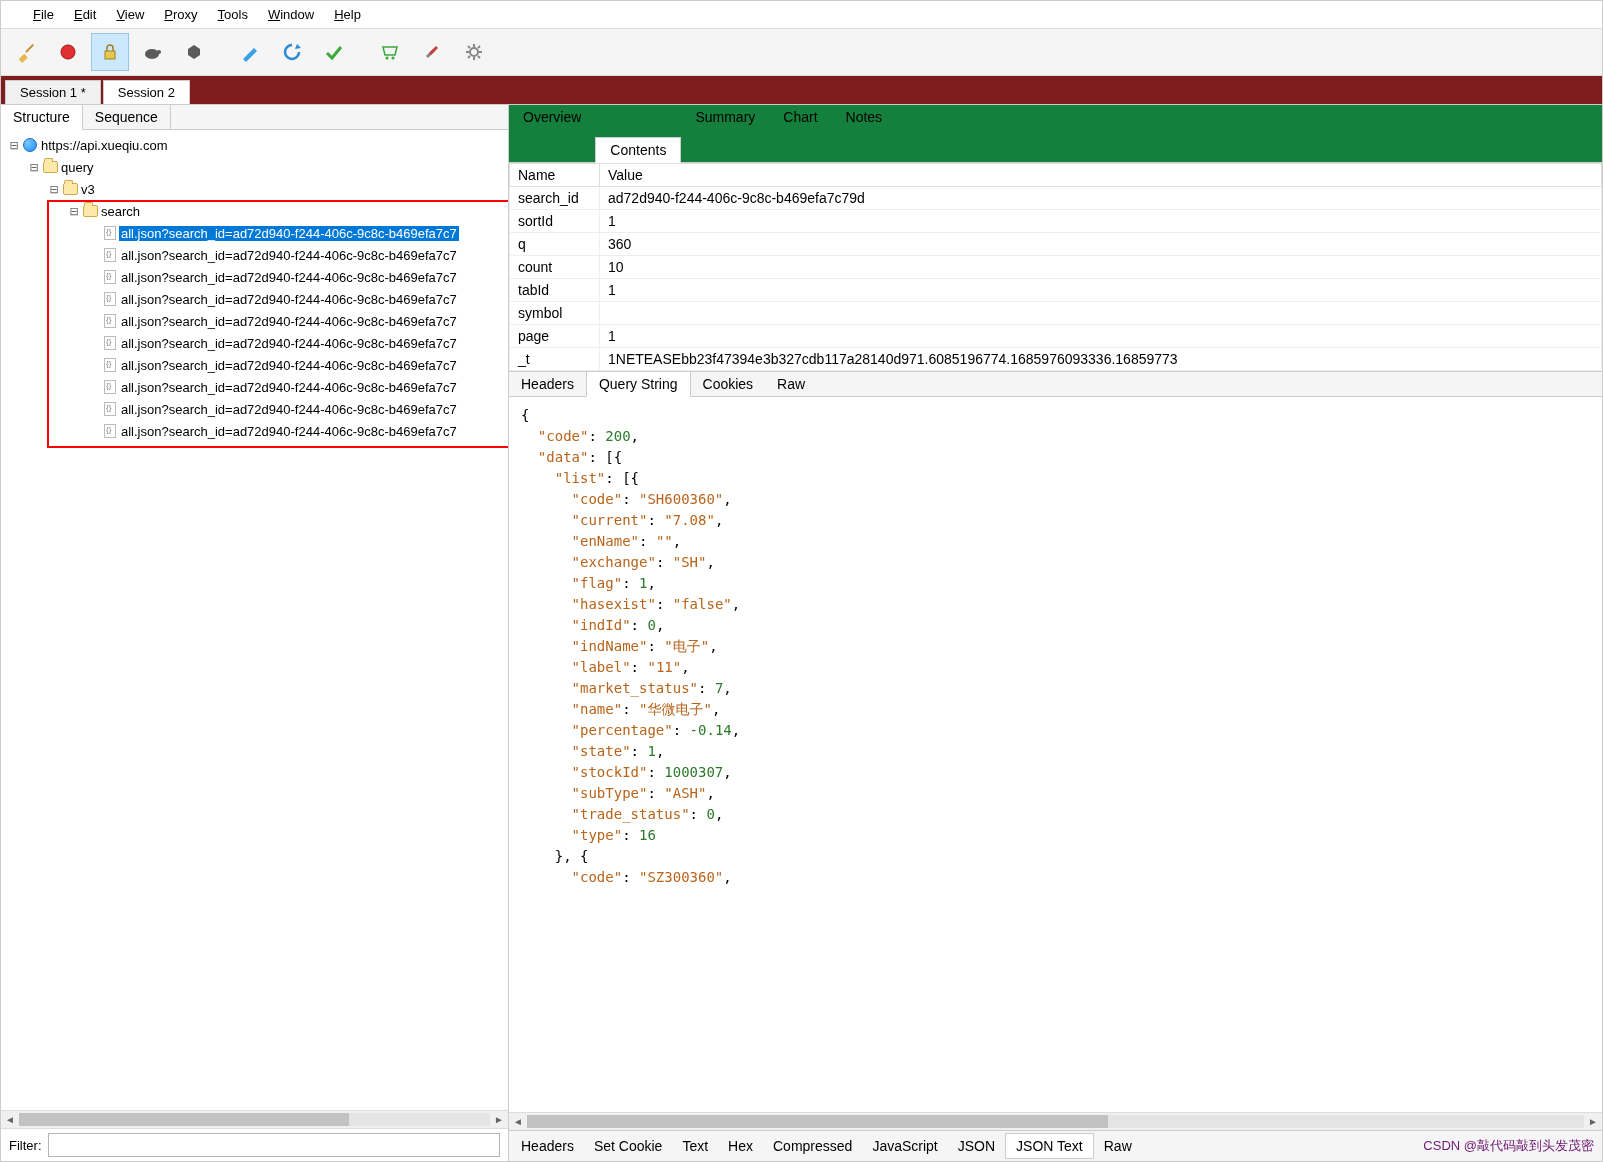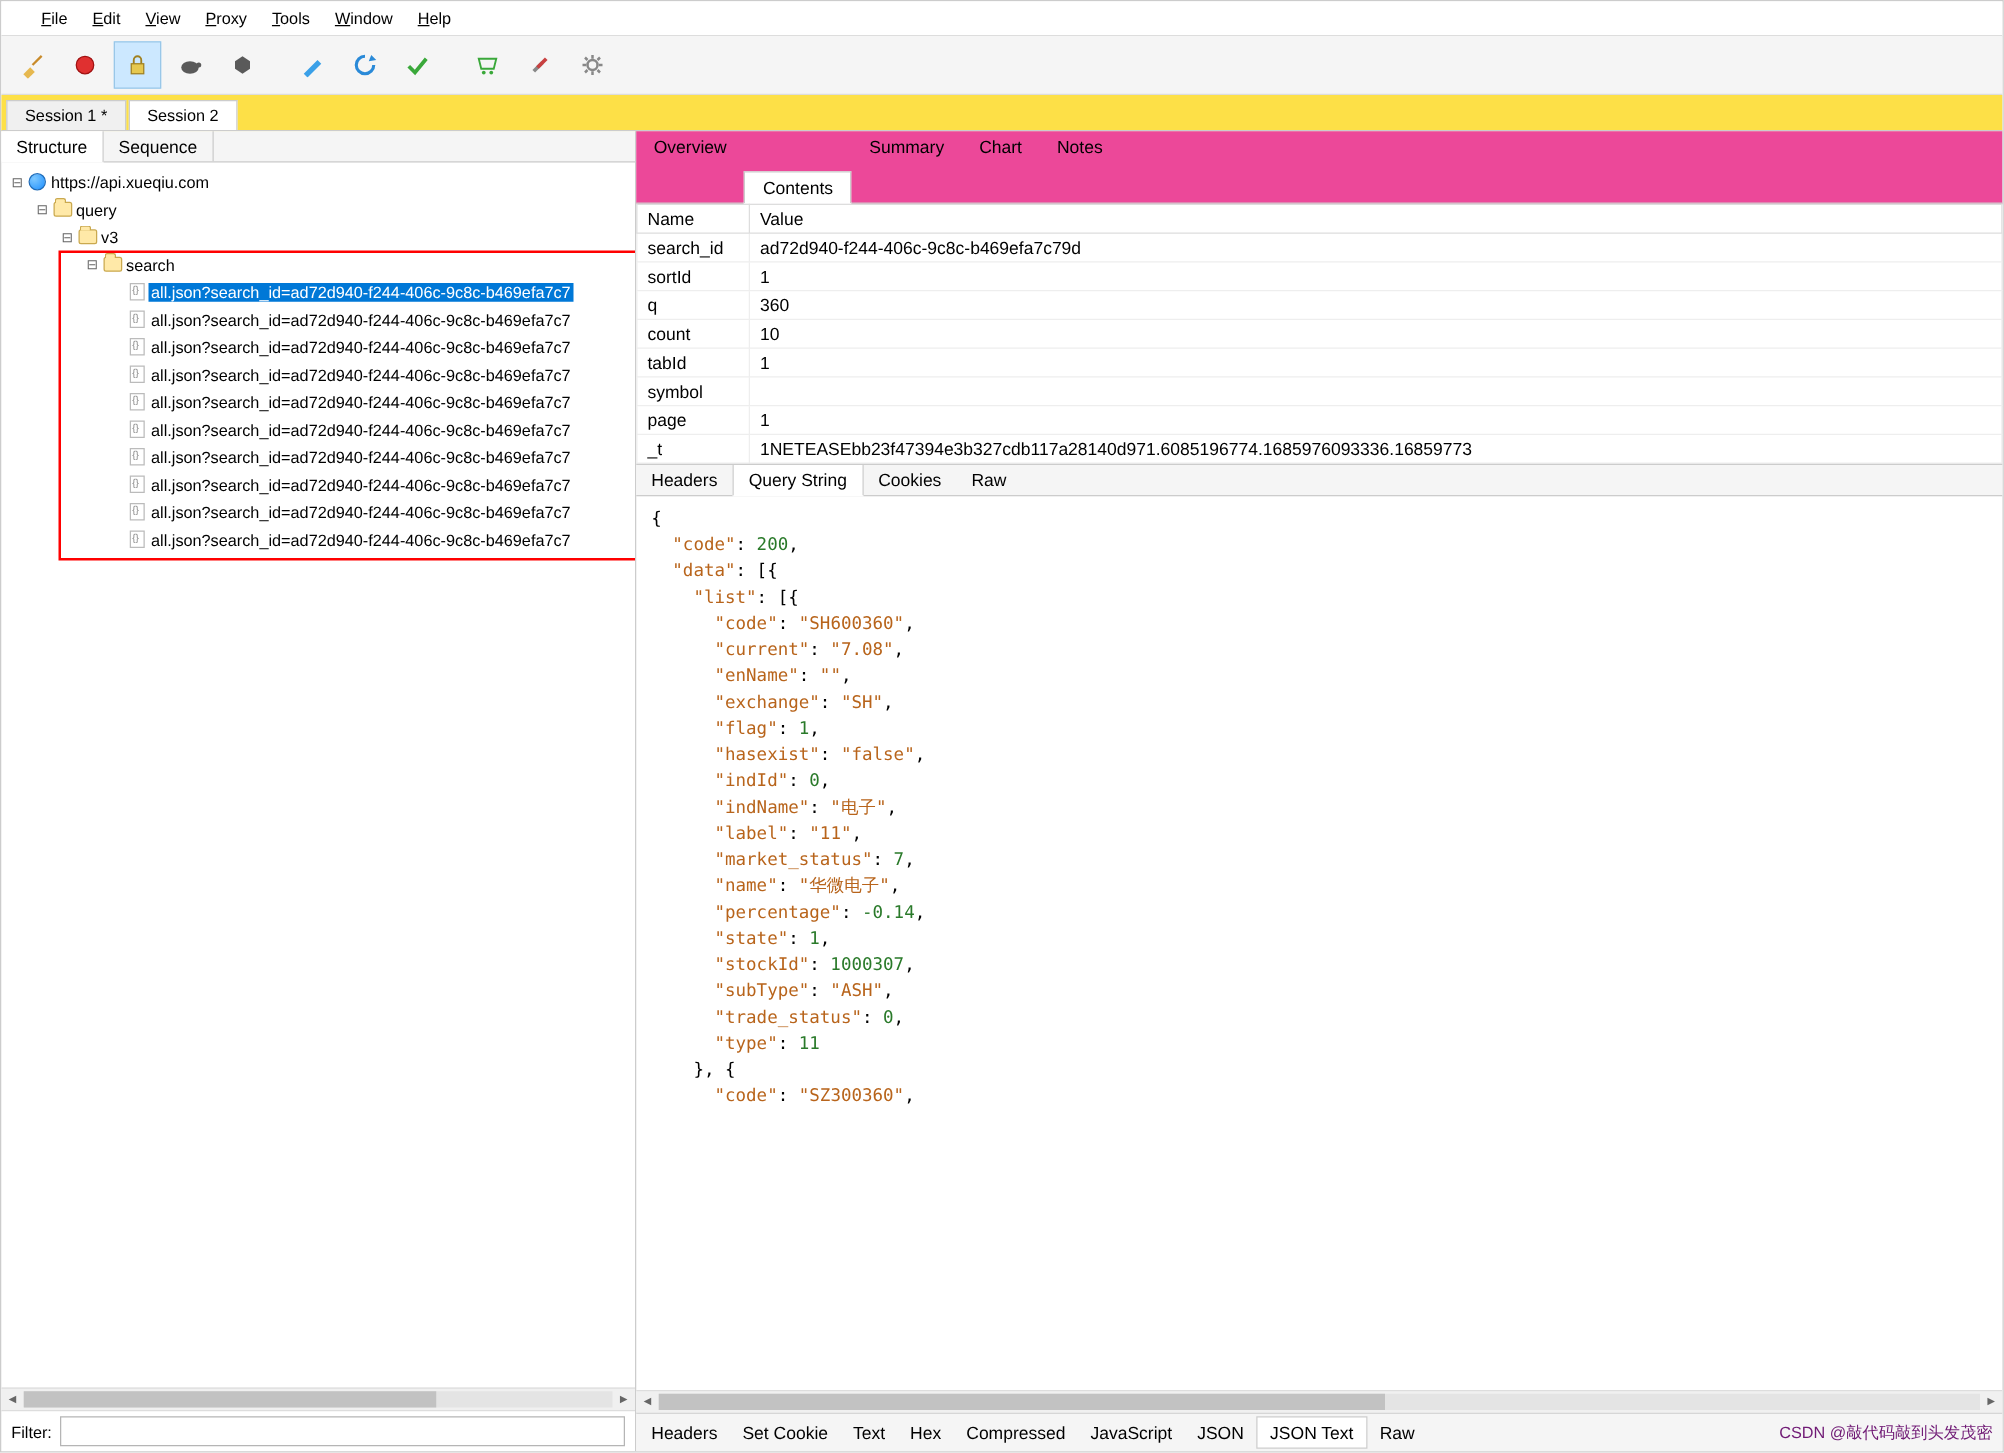--- a/index.html
+++ b/index.html
@@ -10,21 +10,21 @@
 .menubar-item { padding: 4px 10px; cursor: default; }
 .menubar-item .u { text-decoration: underline; }
 
 
 .toolbar { display: flex; align-items: center; padding: 4px 6px; background: #f5f5f5; border-bottom: 1px solid #ddd; gap: 4px; }
 .tbtn { width: 38px; height: 38px; display: flex; align-items: center; justify-content: center; border: 1px solid transparent; }
 .tbtn.active { border: 1px solid #99c7e8; background: #cce8ff; }
 .tools-sep { width: 10px; }
 
 
-.session-tabs { display: flex; background: #fde047; border-bottom: 1px solid #ccc; padding-top: 4px; padding-left: 4px; }
+.session-tabs { display: flex; background: #7f1d1d; border-bottom: 1px solid #ccc; padding-top: 4px; padding-left: 4px; }
 .session-tab { padding: 4px 14px; border: 1px solid #ccc; border-bottom: none; background: #f0f0f0; margin-right: 2px; font-size: 13px; }
 .session-tab.active { background: #fff; }
 
 
 .main { flex: 1; display: flex; min-height: 0; }
 .left-pane { width: 508px; display: flex; flex-direction: column; border-right: 1px solid #ccc; }
 .right-pane { flex: 1; display: flex; flex-direction: column; min-width: 0; }
 
 
 .subtabs { display: flex; background: #f5f5f5; border-bottom: 1px solid #ccc; }
@@ -41,21 +41,21 @@
 .redbox { position: absolute; border: 2px solid red; pointer-events: none; }
 
 
 .folder { width: 15px; height: 12px; background: #ffe9a8; border: 1px solid #caa94f; border-radius: 2px; position: relative; }
 .folder::before { content: ""; position: absolute; top: -4px; left: 0; width: 7px; height: 3px; background: #ffe9a8; border: 1px solid #caa94f; border-bottom: none; border-radius: 2px 2px 0 0; }
 .globe { width: 14px; height: 14px; border-radius: 50%; background: radial-gradient(circle at 30% 30%, #7ec8ff, #1e90ff); border: 1px solid #1e6bb8; }
 .file-ic { width: 12px; height: 14px; background: #fff; border: 1px solid #bbb; position: relative; }
 .file-ic::after { content: "{}"; position: absolute; font-size: 8px; color: #888; left: 1px; top: 0; }
 
 
-.rtabs { display: flex; background: #ec4899; border-bottom: 1px solid #ccc; }
+.rtabs { display: flex; background: #15803d; border-bottom: 1px solid #ccc; }
 .rtab { padding: 4px 14px; font-size: 14px; }
 .rtab.active { background: #fff; border: 1px solid #ccc; border-bottom: 1px solid #fff; margin-bottom: -1px; margin-top: 32px; }
 
 
 .params { border-collapse: collapse; width: 100%; table-layout: fixed; }
 .params th { text-align: left; font-weight: normal; background: #fff; border: 1px solid #ddd; padding: 3px 8px; font-size: 14px; }
 .params td { border: 1px solid #eee; padding: 3px 8px; white-space: nowrap; overflow: hidden; text-overflow: clip; font-size: 14px; }
 .params .col-name { width: 90px; }
 
 
@@ -369,21 +369,21 @@
       <span class="jk">"indId"</span>: <span class="jn">0</span>,
       <span class="jk">"indName"</span>: <span class="js">"电子"</span>,
       <span class="jk">"label"</span>: <span class="js">"11"</span>,
       <span class="jk">"market_status"</span>: <span class="jn">7</span>,
       <span class="jk">"name"</span>: <span class="js">"华微电子"</span>,
       <span class="jk">"percentage"</span>: <span class="jn">-0.14</span>,
       <span class="jk">"state"</span>: <span class="jn">1</span>,
       <span class="jk">"stockId"</span>: <span class="jn">1000307</span>,
       <span class="jk">"subType"</span>: <span class="js">"ASH"</span>,
       <span class="jk">"trade_status"</span>: <span class="jn">0</span>,
-      <span class="jk">"type"</span>: <span class="jn">11</span>
+      <span class="jk">"type"</span>: <span class="jn">16</span>
     }, {
       <span class="jk">"code"</span>: <span class="js">"SZ300360"</span>,
 </div>
 
     <div class="hscroll">
       <div class="arrow la">◄</div>
       <div class="track">
           <div class="thumb" style="left:0;width:55%"></div>
         </div>
       <div class="arrow ra">►</div>

